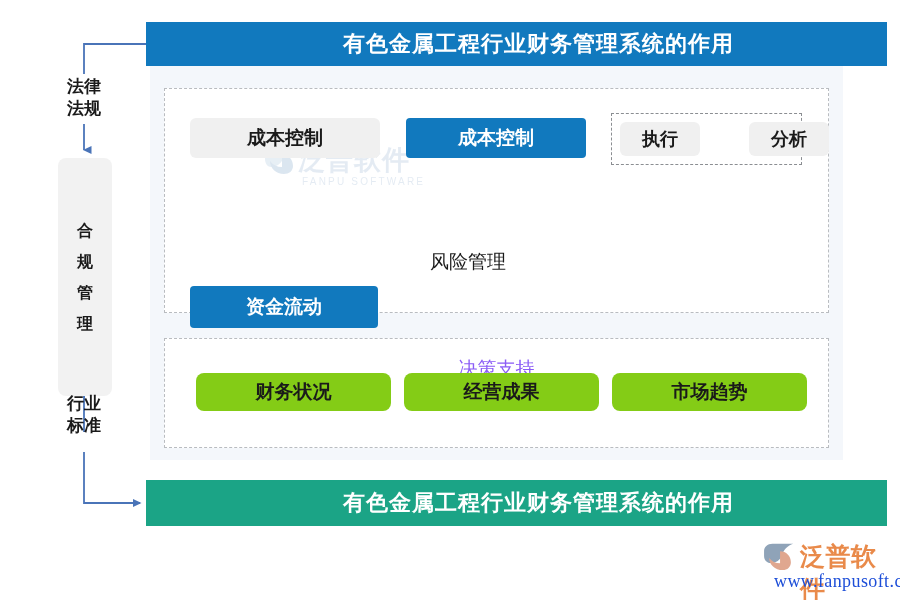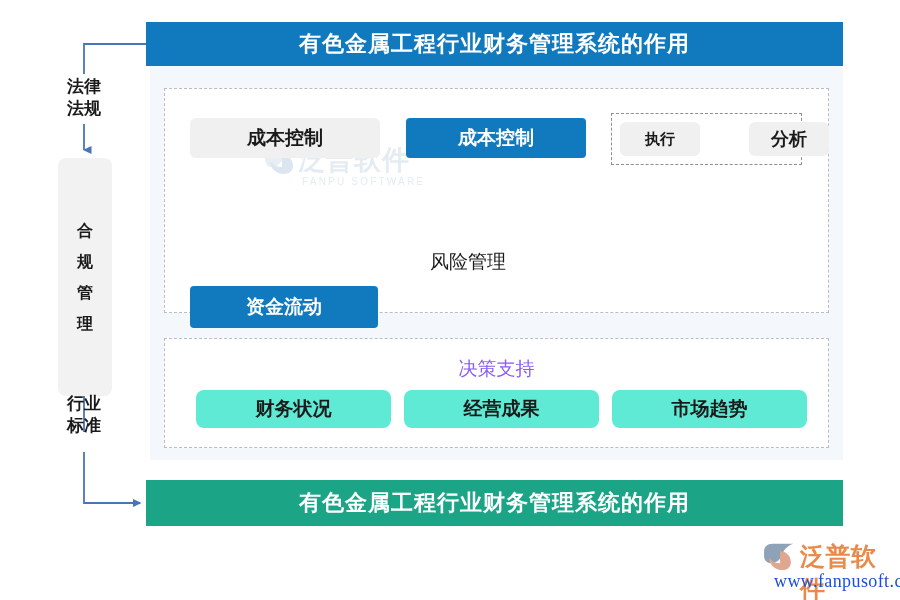--- a/index.html
+++ b/index.html
@@ -22,20 +22,21 @@
   .banner {
     position: absolute;
     display: flex;
     align-items: center;
     justify-content: center;
     color: #ffffff;
     font-weight: bold;
     font-size: 22px;
     letter-spacing: 1px;
     font-family: "Liberation Serif", "DejaVu Serif", serif;
+    padding-left: 44px;
   }
   #header-banner {
     left: 146px; top: 22px;
     width: 697px; height: 44px;
     background: #1179be;
   }
   #footer-banner {
     left: 146px; top: 480px;
     width: 697px; height: 46px;
     background: #1ba486;
@@ -110,21 +111,21 @@
     color: #1a1a1a;
   }
   .node-blue {
     background: #1179be;
     border-radius: 4px;
     color: #ffffff;
   }
 
   #node-cost-source { left: 190px; top: 118px; width: 190px; height: 40px; font-size: 19px; }
   #node-cost-main   { left: 406px; top: 118px; width: 180px; height: 40px; font-size: 19px; }
-  #node-exec        { left: 620px; top: 122px; width: 80px;  height: 34px; font-size: 15px; }
+  #node-exec        { left: 620px; top: 122px; width: 80px;  height: 34px; font-size: 18px; }
   #node-analysis    { left: 712px; top: 122px; width: 80px;  height: 34px; font-size: 18px; margin-left: 37px; }
 
   #group-exec-analysis {
     position: absolute;
     left: 611px; top: 113px;
     width: 191px; height: 52px;
     border: 1px dashed #8b8e92;
     box-sizing: border-box;
   }
 
@@ -144,26 +145,26 @@
   #label-decision {
     position: absolute;
     left: 164px; top: 356px;
     width: 665px;
     text-align: center;
     font-size: 19px;
     color: #8b5cf6;
     font-family: "Liberation Serif", "DejaVu Serif", serif;
   }
   .node-outcome {
-    background: #5eead4;
+    background: #84cc16;
     border-radius: 8px;
     color: #1a1a1a;
     font-size: 19px;
     height: 38px;
-    top: 390px;
+    top: 373px;
     width: 195px;
   }
   #node-finance { left: 196px; }
   #node-operate { left: 404px; }
   #node-market  { left: 612px; }
 
   
   #connectors {
     position: absolute;
     left: 0; top: 0;

